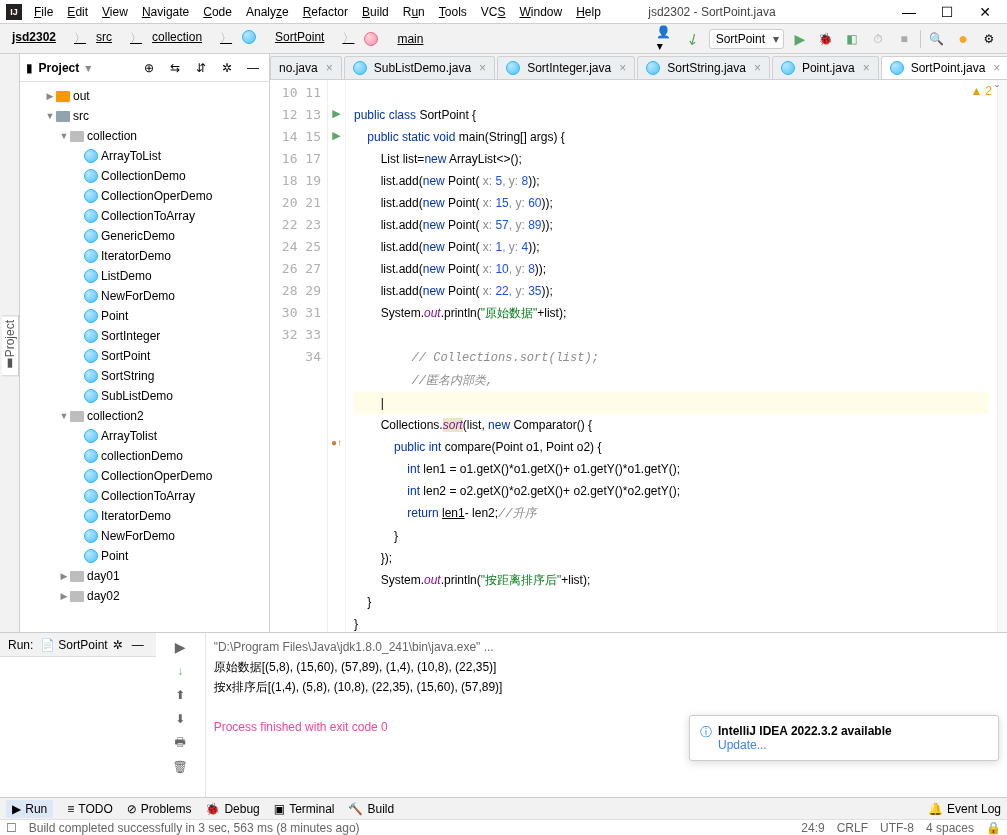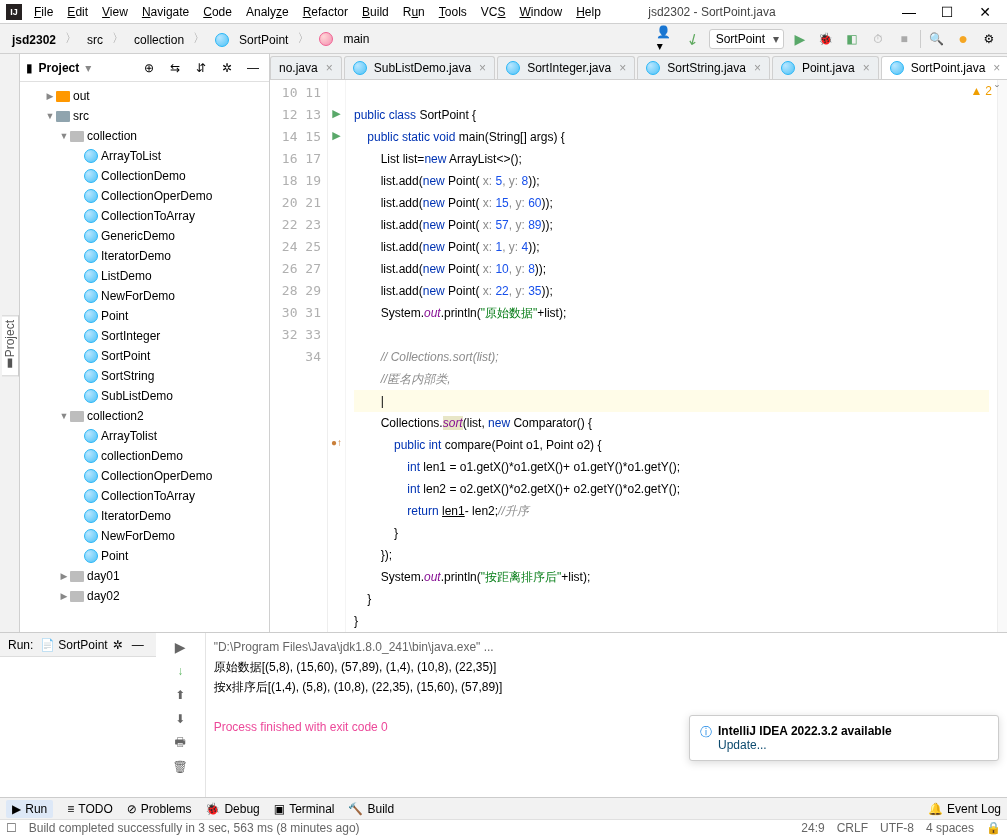--- a/index.html
+++ b/index.html
@@ -5,21 +5,21 @@
 *{margin:0;padding:0;box-sizing:border-box;font-family:"Segoe UI",Arial,sans-serif;font-size:12px;}
 body{width:1007px;height:835px;background:#fff;overflow:hidden;display:flex;flex-direction:column;}
 .menubar{height:24px;display:flex;align-items:center;padding:0 6px;gap:2px;border-bottom:1px solid #d0d0d0;}
 .menubar .logo{width:16px;height:16px;background:#262121;color:#fff;display:flex;align-items:center;justify-content:center;font-size:9px;font-weight:bold;margin-right:4px;}
 .menubar .mitem{padding:2px 6px;cursor:pointer;}
 .menubar .mitem u{text-decoration:underline;}
 .menubar .title{flex:1;text-align:center;color:#444;font-size:12px;padding-right:80px;}
 .winbtns{display:flex;gap:14px;margin-right:4px;}
 .winbtn{width:24px;height:18px;display:flex;align-items:center;justify-content:center;font-size:14px;cursor:pointer;}
 .toolbar{height:30px;display:flex;align-items:center;padding:0 8px;border-bottom:1px solid #d0d0d0;background:#f2f2f2;}
-.crumb{display:flex;align-items:flex-end;gap:7px;padding:2px 4px;cursor:pointer;}
+.crumb{display:flex;align-items:flex-start;gap:16px;padding:2px 4px;cursor:pointer;text-decoration:underline;}
 .crumb .sep{color:#999;margin:0 2px;}
 .ico{width:14px;height:14px;display:inline-block;border-radius:50%;vertical-align:middle;margin-right:3px;}
 .ico-c{background:radial-gradient(circle at 30% 30%,#b8e6ff,#4fc3f7);border:1px solid #29b6f6;}
 .ico-m{background:radial-gradient(circle at 30% 30%,#ffd6d6,#f48fb1);border:1px solid #f06292;}
 .ico-fld{width:14px;height:11px;background:#ffa726;border-radius:1px;display:inline-block;margin-right:3px;}
 .ico-fld.orange{background:#ff9800;}
 .ico-fld.grey{background:#bdbdbd;}
 .ico-fld.blue{background:#90a4ae;}
 .toolbar-right{margin-left:auto;display:flex;align-items:center;gap:6px;}
 .tbtn{width:20px;height:20px;display:flex;align-items:center;justify-content:center;cursor:pointer;border-radius:2px;}
@@ -49,37 +49,37 @@
 .indicators{position:absolute;right:8px;top:4px;font-size:11px;color:#ef9e00;display:flex;align-items:center;gap:3px;}
 .indicators .tri{color:#ef9e00;}
 .gutter{width:58px;background:#fff;border-right:1px solid #eee;color:#b0b0b0;font-family:"Consolas",monospace;font-size:13px;text-align:right;padding:2px 6px 2px 0;line-height:22px;position:relative;}
 .grow2{width:18px;background:#fff;border-right:1px solid #f4f4f4;line-height:22px;text-align:center;}
 .gplay{color:#59a869;font-size:11px;}
 .gimp{color:#c97f3a;font-size:10px;}
 .code{flex:1;font-family:"Consolas",monospace;font-size:13px;line-height:22px;padding:2px 8px;white-space:pre;overflow:auto;}
 .kw{color:#0033b3;}
 .str{color:#067d17;}
 .num{color:#1750eb;}
-.cmt{color:#8c8c8c;font-style:italic;}
+.cmt{color:#8c8c8c;font-style:italic;font-family:Liberation Mono, monospace;}
 .fld{color:#871094;font-style:italic;}
 .hi{background:#e8e6c7;margin-top:36px;}
 .param{color:#8c8c8c;}
 .cl-line{background:#fffce8;}
 .rightrail{width:10px;background:#f9f9f9;border-left:1px solid #eee;}
 .runpanel{height:165px;border-top:1px solid #ccc;display:flex;flex-direction:row;position:relative;}
 .runhdr{height:24px;display:flex;align-items:center;padding:0 8px;background:#f2f2f2;border-bottom:1px solid #ddd;}
 .runbody{flex:1;display:flex;min-height:0;}
 .runleft{width:50px;border-right:1px solid #e4e4e4;display:flex;flex-direction:column;align-items:center;padding-top:4px;gap:4px;}
 .runleft .rc{width:20px;height:20px;display:flex;align-items:center;justify-content:center;cursor:pointer;color:#666;}
 .runout{flex:1;font-family:"Consolas",monospace;font-size:13px;line-height:20px;padding:4px 8px;white-space:pre;overflow:auto;}
 .runout .cmd{color:#666;}
 .runout .ok{color:#ec4899;}
 .popup{position:absolute;right:8px;bottom:36px;width:310px;background:#fff;border:1px solid #ccc;box-shadow:0 2px 8px rgba(0,0,0,.15);padding:8px 10px;border-radius:3px;}
 .popup .pico{color:#1e88e5;float:left;margin-right:6px;}
-.popup a{color:#0c4a6e;cursor:pointer;}
+.popup a{color:#3b82f6;cursor:pointer;}
 .botbar{height:22px;border-top:1px solid #ccc;display:flex;align-items:center;background:#f2f2f2;padding:0 6px;gap:14px;}
 .botbar .bb{display:flex;align-items:center;gap:4px;cursor:pointer;}
 .botbar .active{background:#dde8f7;padding:2px 6px;border-radius:2px;}
 .status{height:16px;border-top:1px solid #e0e0e0;font-size:11px;color:#666;padding:0 6px;display:flex;align-items:center;gap:12px;}
 .status .grow{flex:1;}
 .arrowg{color:#5da85d;font-size:15px;transform:rotate(-30deg);}
 </style>
 </head>
 <body>
 

